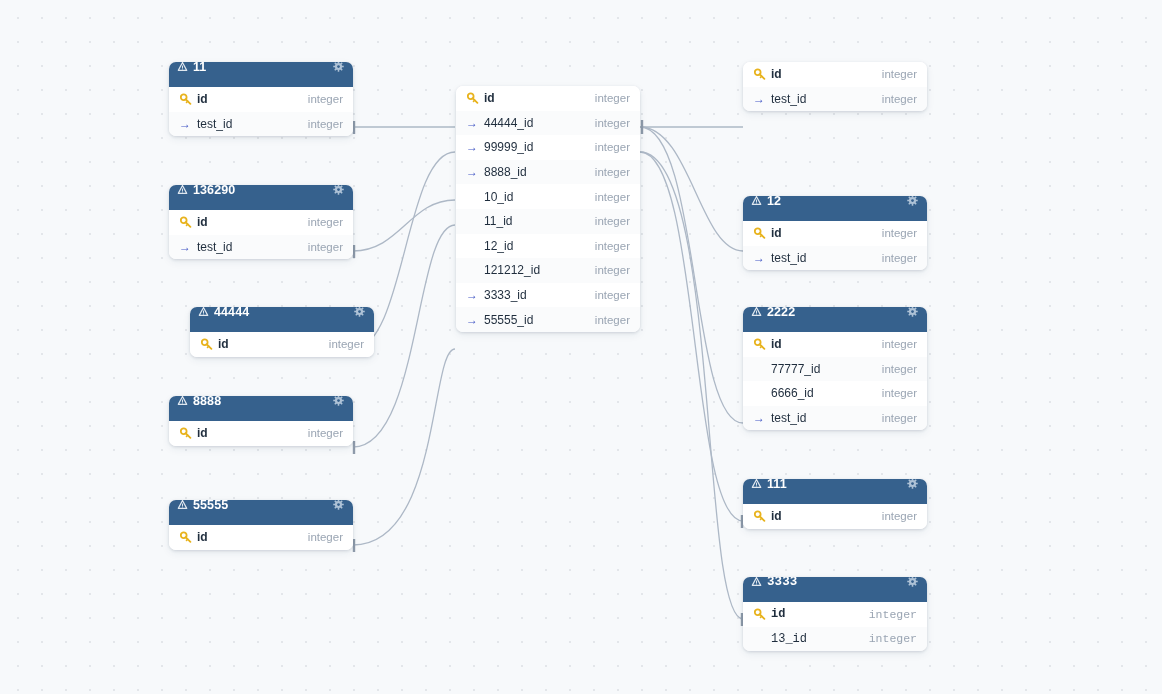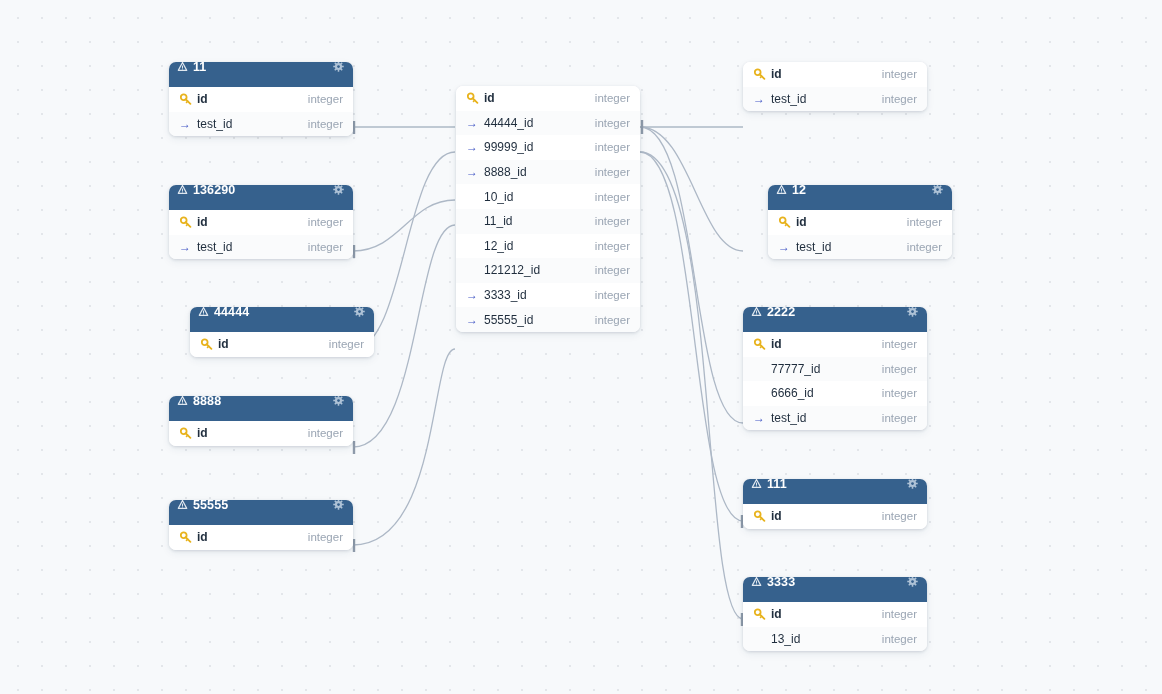--- a/index.html
+++ b/index.html
@@ -416,21 +416,21 @@
           <span class="field-type">integer</span>
         </div>
         <div class="field-row alt">
           <span class="field-icon">
             <span class="fk-glyph">→</span>
           </span>
           <span class="field-name">test_id</span>
           <span class="field-type">integer</span>
         </div>
       </div>
-      <div class="table-node" style="left: 743px; top: 185px; margin-left: 25px;">
+      <div class="table-node" style="left: 743px; top: 196px;">
         <div class="table-header">
           <svg class="hdr-tri" viewBox="0 0 12 12">
             <path d="M6 1.6 L10.6 10.2 L1.4 10.2 Z" fill="none" stroke="#dfe7ef" stroke-width="1.3" stroke-linejoin="round"></path>
             <rect x="5.45" y="5.0" width="1.1" height="2.6" fill="#dfe7ef"></rect>
             <rect x="5.45" y="8.1" width="1.1" height="1.1" fill="#dfe7ef"></rect>
           </svg>
           <span class="table-title">12</span>
           <svg class="gear-icon" viewBox="0 0 12 12">
             <rect x="5.15" y="0.3" width="1.7" height="2.7" fill="#b9cbdd" transform="rotate(0 6 6)"></rect>
             <rect x="5.15" y="0.3" width="1.7" height="2.7" fill="#b9cbdd" transform="rotate(45 6 6)"></rect>
@@ -539,21 +539,21 @@
             <svg class="key-glyph" viewBox="0 0 12 12">
               <circle cx="3.7" cy="4.2" r="2.9" fill="none" stroke="#e8b31e" stroke-width="1.8"></circle>
               <path d="M5.6 6.1 L10.4 10.9" stroke="#e8b31e" stroke-width="1.8" stroke-linecap="round"></path>
               <path d="M7.7 8.2 L6.5 9.4" stroke="#e8b31e" stroke-width="1.6" stroke-linecap="round"></path>
             </svg>
           </span>
           <span class="field-name pk">id</span>
           <span class="field-type">integer</span>
         </div>
       </div>
-      <div class="table-node" style="left: 743px; top: 577px;">
+      <div class="table-node" style="left: 743px; top: 577px; font-family: Liberation Mono, monospace;">
         <div class="table-header">
           <svg class="hdr-tri" viewBox="0 0 12 12">
             <path d="M6 1.6 L10.6 10.2 L1.4 10.2 Z" fill="none" stroke="#dfe7ef" stroke-width="1.3" stroke-linejoin="round"></path>
             <rect x="5.45" y="5.0" width="1.1" height="2.6" fill="#dfe7ef"></rect>
             <rect x="5.45" y="8.1" width="1.1" height="1.1" fill="#dfe7ef"></rect>
           </svg>
           <span class="table-title">3333</span>
           <svg class="gear-icon" viewBox="0 0 12 12">
             <rect x="5.15" y="0.3" width="1.7" height="2.7" fill="#b9cbdd" transform="rotate(0 6 6)"></rect>
             <rect x="5.15" y="0.3" width="1.7" height="2.7" fill="#b9cbdd" transform="rotate(45 6 6)"></rect>

